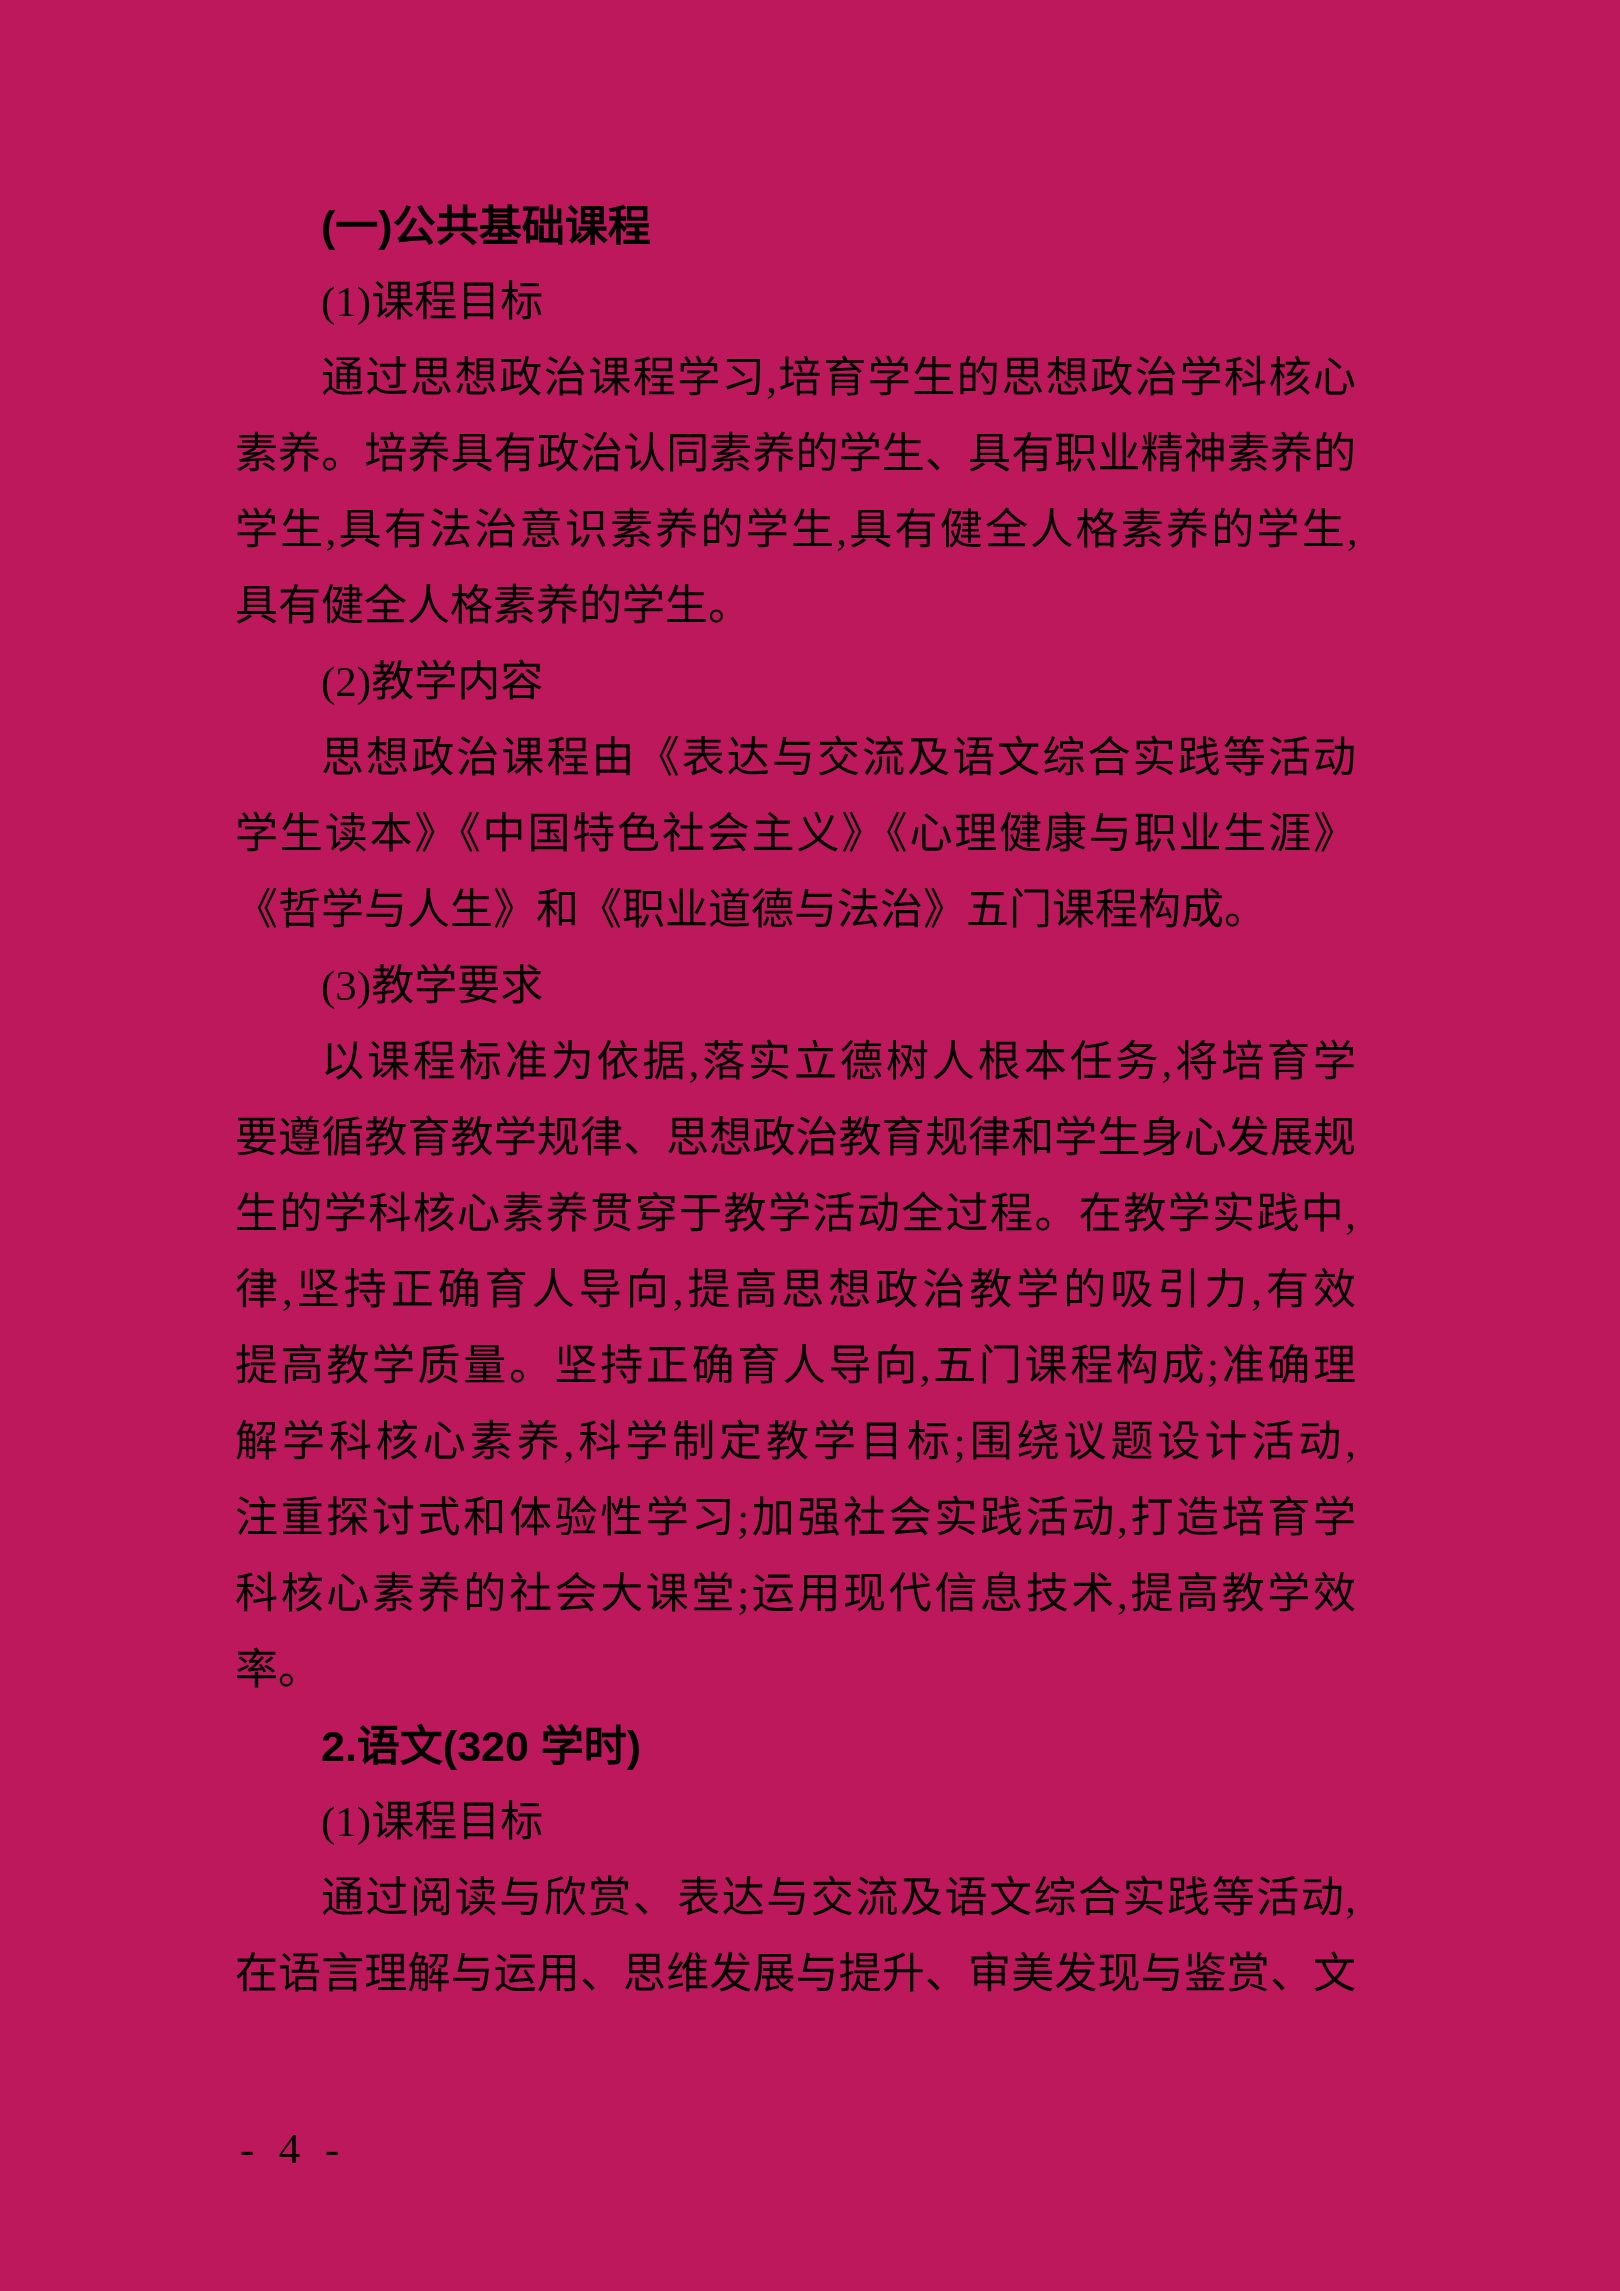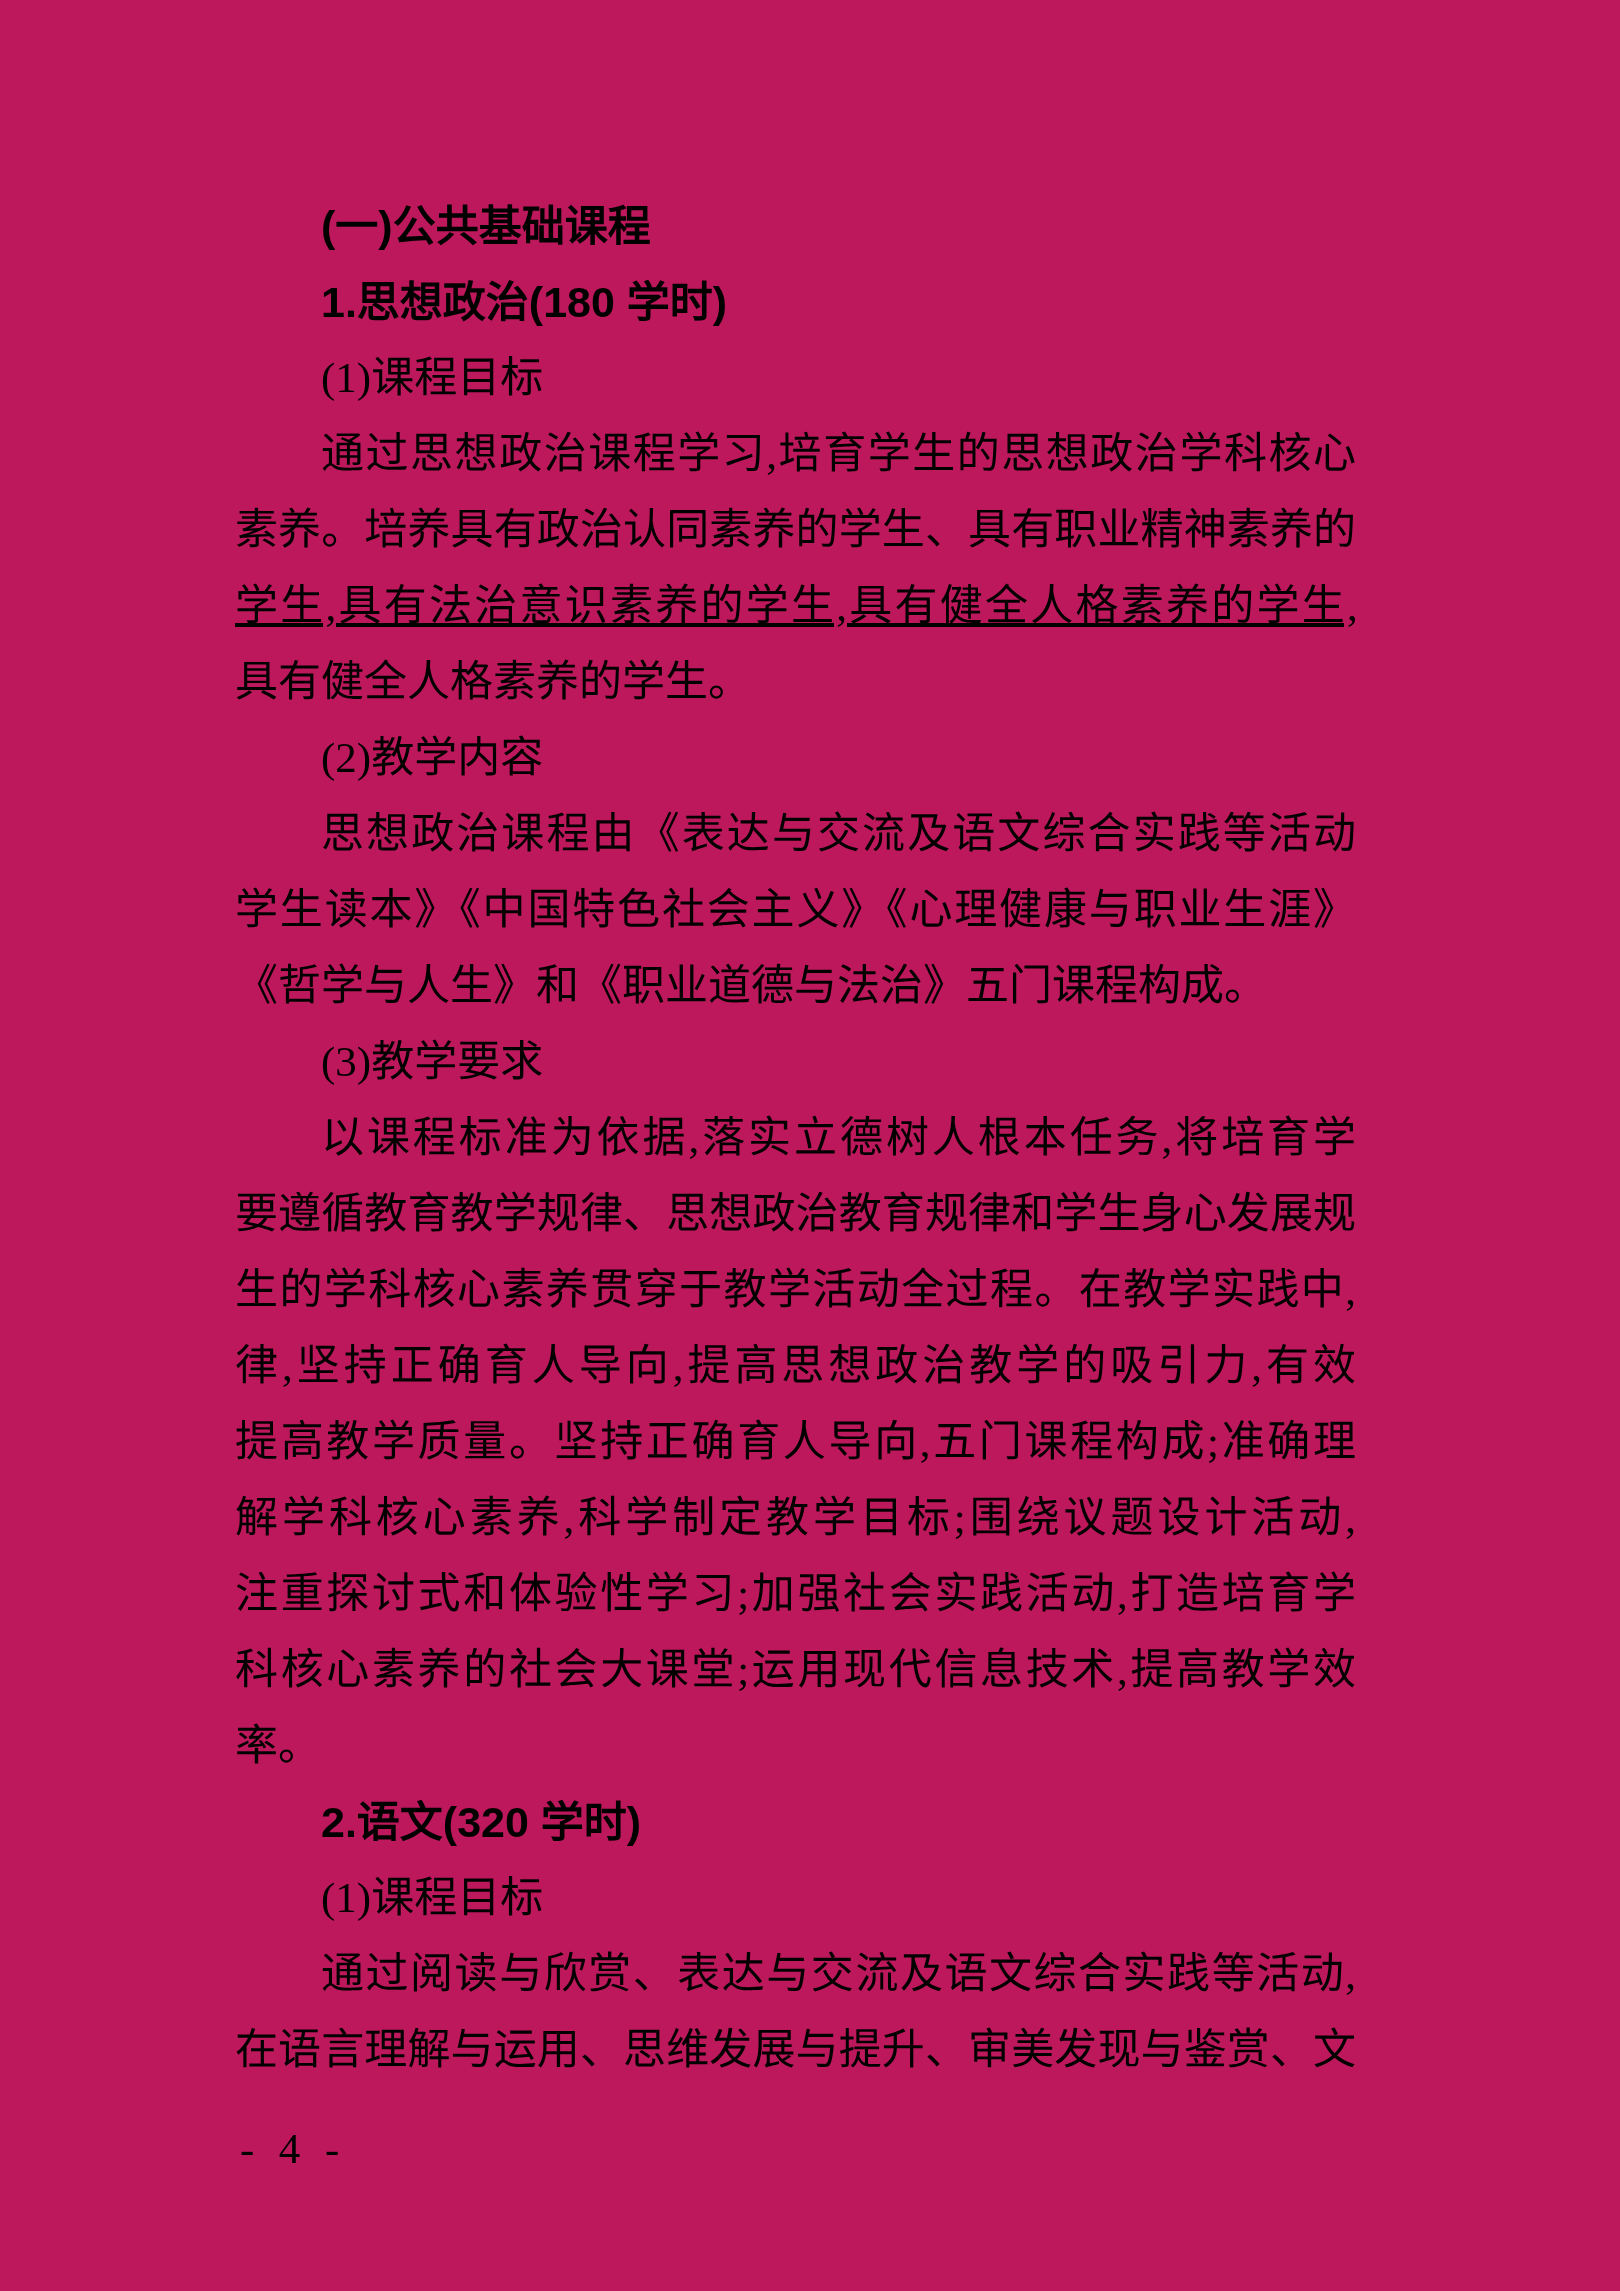--- a/index.html
+++ b/index.html
@@ -38,39 +38,37 @@
     text-indent: 86px;
   }
   
   .jf {
     text-align: justify;
     text-align-last: justify;
   }
   
   .tight {
     letter-spacing: -1.8px;
-    text-decoration: underline;
   }
   .footer {
     position: absolute;
     left: 240px;
     top: 2124px;
     font-size: 43px;
     letter-spacing: 6.9px;
     font-family: "Liberation Serif", serif;
     color: #000000;
   }
 </style>
 </head>
 <body>
 
 <div class="page">
   <div class="content">
     <div class="line h ind">(一)公共基础课程</div>
-    <div class="line h ind">1.思想政治(180 学时)</div>
     <div class="line ind">(1)课程目标</div>
     <div class="line ind jf">通过思想政治课程学习,培育学生的思想政治学科核心</div>
     <div class="line jf">素养。培养具有政治认同素养的学生、具有职业精神素养的</div>
     <div class="line jf tight">学生,具有法治意识素养的学生,具有健全人格素养的学生,</div>
     <div class="line">具有健全人格素养的学生。</div>
     <div class="line ind">(2)教学内容</div>
     <div class="line ind jf">思想政治课程由《表达与交流及语文综合实践等活动</div>
     <div class="line jf">学生读本》《中国特色社会主义》《心理健康与职业生涯》</div>
     <div class="line">《哲学与人生》和《职业道德与法治》五门课程构成。</div>
     <div class="line ind">(3)教学要求</div>

